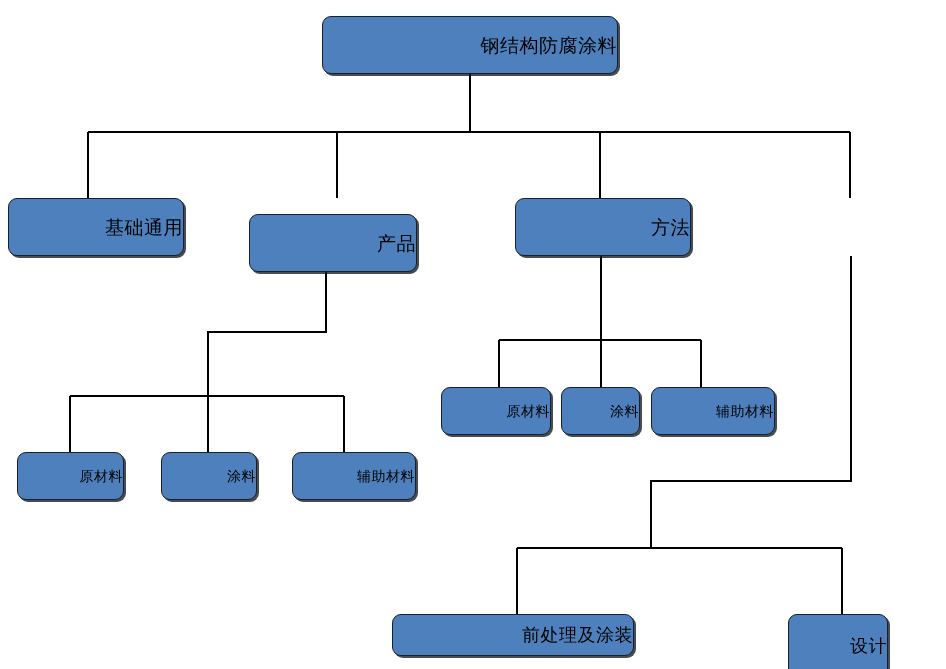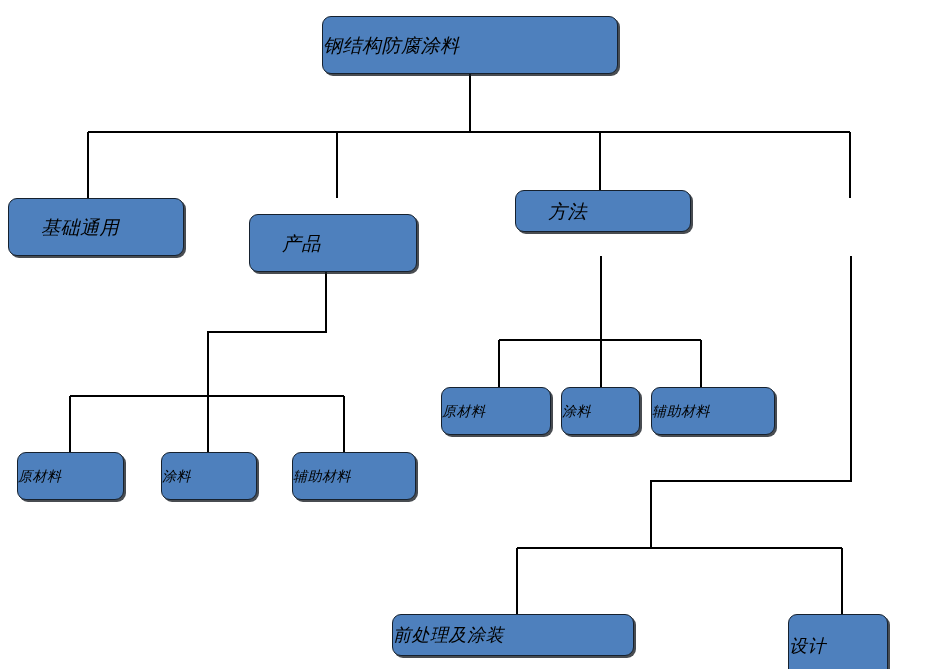--- a/index.html
+++ b/index.html
@@ -28,27 +28,26 @@
   }
   .node {
     position: absolute;
     box-sizing: border-box;
     background: #4e80bd;
     border: 1.4px solid #16212e;
     border-radius: 9px;
     box-shadow: 2px 2px 0 0 rgba(20,25,32,0.78);
     display: flex;
     align-items: center;
-    justify-content: flex-start;
+    justify-content: flex-end;
     color: #000000;
     font-weight: 400;
     letter-spacing: 0.5px;
     white-space: nowrap;
     user-select: none;
-    font-style: italic;
   }
   .node span {
     display: block;
     line-height: 1;
     transform: translateY(-0.5px);
   }
   .lvl1 { font-size: 19px; }
   .lvl2 { font-size: 19px; padding-left: 32px; }
   .lvl3 { font-size: 14px; }
   .lvl4 { font-size: 18px; }
@@ -92,21 +91,21 @@
   <div class="node lvl1" style="left:322px; top:16px; width:296px; height:58px;">
     <span>钢结构防腐涂料</span>
   </div>
 
   <div class="node lvl2" style="left:8px; top:198px; width:176px; height:58px;">
     <span>基础通用</span>
   </div>
   <div class="node lvl2" style="left:249px; top:214px; width:168px; height:58px;">
     <span>产品</span>
   </div>
-  <div class="node lvl2" style="left:515px; top:190px; width:176px; height:42px;">
+  <div class="node lvl2" style="left:515px; top:198px; width:176px; height:58px;">
     <span>方法</span>
   </div>
 
   <div class="node lvl3" style="left:17px; top:452px; width:107px; height:48px;">
     <span>原材料</span>
   </div>
   <div class="node lvl3" style="left:161px; top:452px; width:96px; height:48px;">
     <span>涂料</span>
   </div>
   <div class="node lvl3" style="left:292px; top:452px; width:124px; height:48px;">

